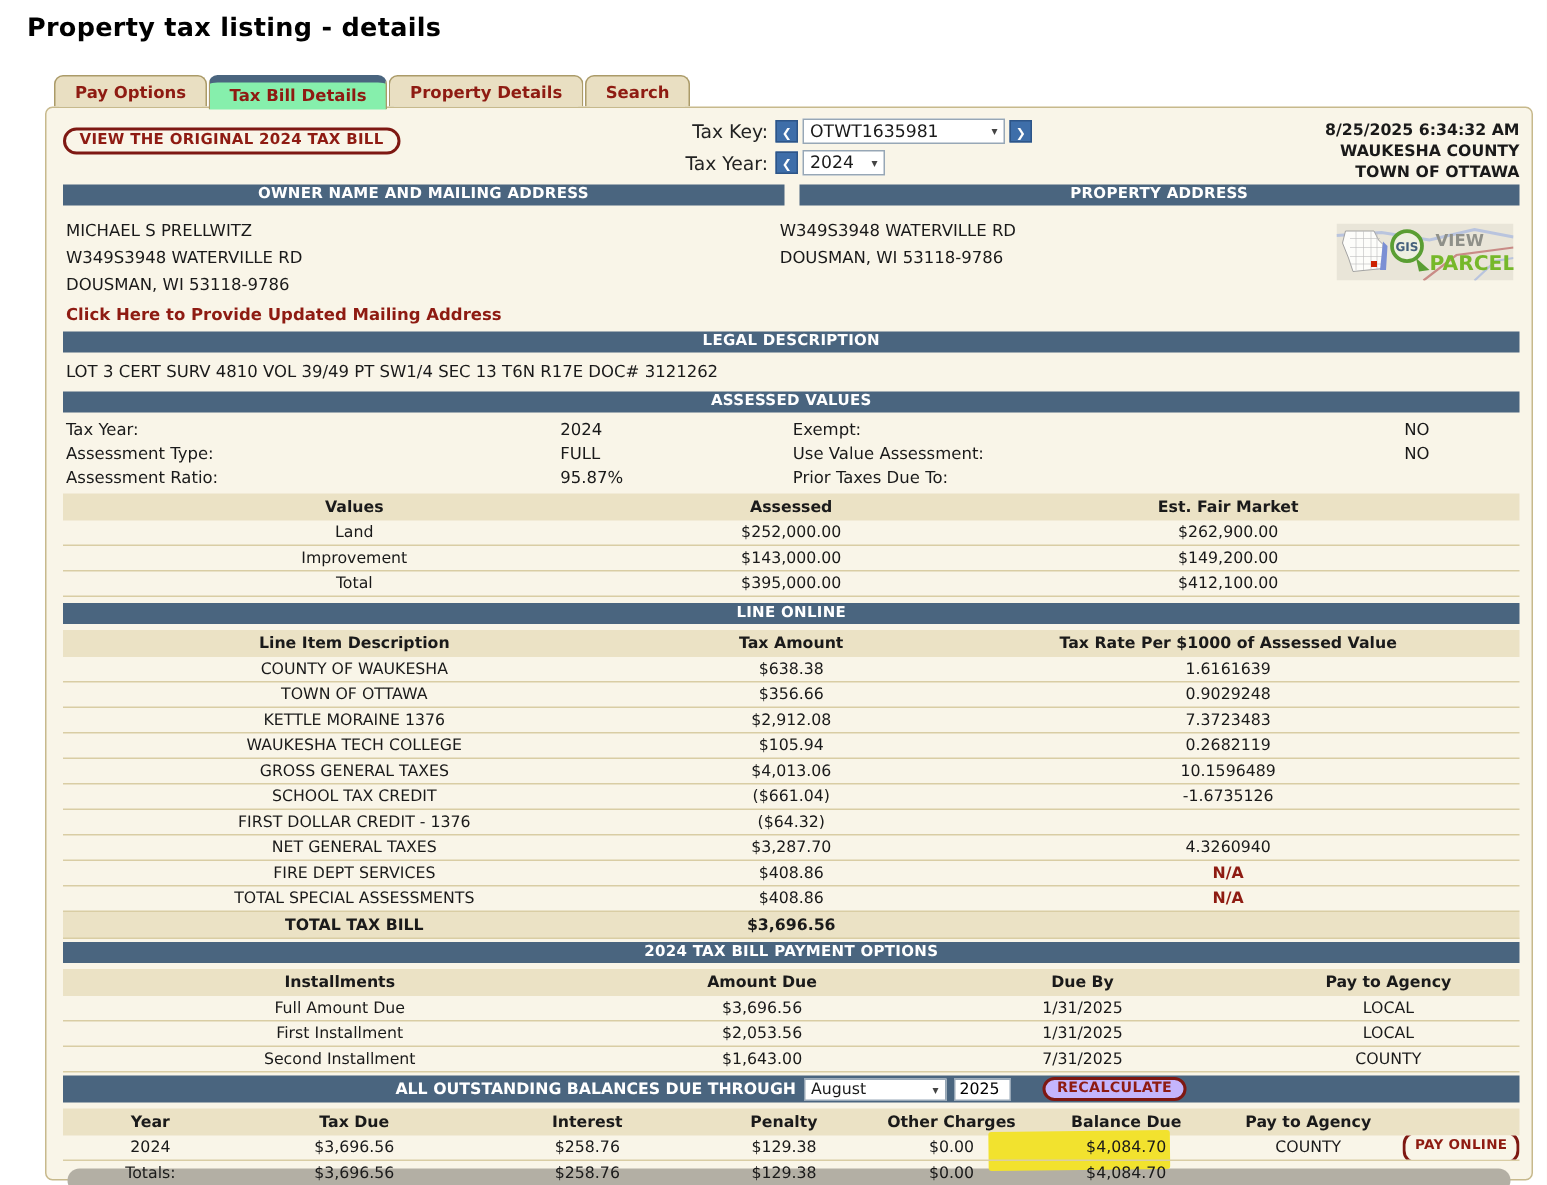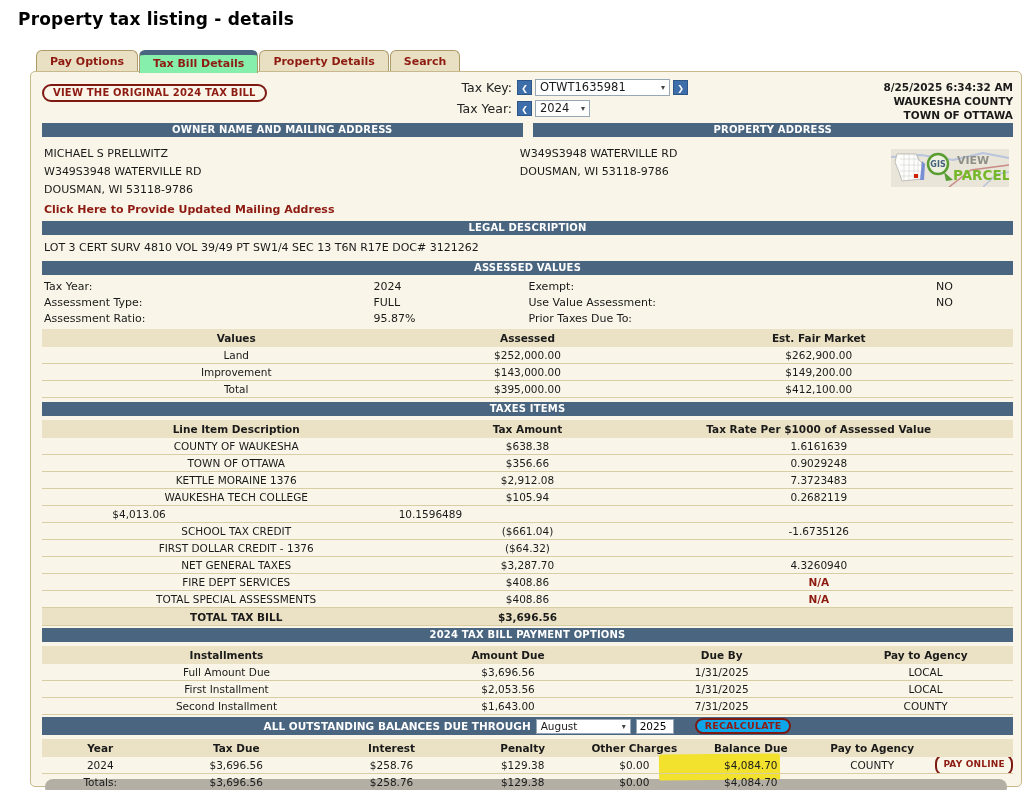--- a/index.html
+++ b/index.html
@@ -72,21 +72,21 @@
   .ot .c1 { width:12%; } .ot .c2 { width:16%; } .ot .c3 { width:16%; } .ot .c4 { width:11%; }
   .ot .c5 { width:12%; } .ot .c6 { width:12%; } .ot .c7 { width:13%; } .ot .c8 { width:8%; }
 
   
   .calc-bar { background:#4a657f; height:18px; margin:2px 0; display:flex; align-items:center;
               justify-content:center; gap:5px; }
   .calc-bar .lbl { color:#fff; font-weight:bold; font-size:10.5px; }
   .combo.month { width:95px; height:15px; font-size:10.5px; }
   .yr-input { width:38px; height:15px; border:1px solid #97a7b6; font-size:10.5px; padding:0 3px;
               font-family:inherit; background:#fff; }
-  .calc-bar .pill { background:#0ea5e9; font-size:9.5px; padding:0 8px 1px;margin-left:16px; }
+  .calc-bar .pill { background:#c4b5fd; font-size:9.5px; padding:0 8px 1px;margin-left:16px; }
 
   .out-wrap { position:relative; }
   .hl-mark { position:absolute; left:617px; top:15px; width:121px; height:26px; background:#f2e22e;
              z-index:1; transform:rotate(-0.6deg); border-radius:2px; }
   .out-wrap .t-row { z-index:2; }
   .out-wrap .t-head { z-index:0; }
   .btn-cell { display:flex; align-items:center; justify-content:center; }
   .btn-cell .pill { font-size:9px; padding:0 6px 1px; border-width:2px; background:#f9f5e8; }
   .gray-footer { position:absolute; left:14px; right:14px; top:707px; height:16px;
                  background:#b3afa4; border-radius:8px; }
@@ -221,21 +221,21 @@
       <div class="c2">$143,000.00</div>
       <div class="c3">$149,200.00</div>
     </div>
     <div class="t-row">
       <div class="c1">Total</div>
       <div class="c2">$395,000.00</div>
       <div class="c3">$412,100.00</div>
     </div>
   </div>
 
-  <div class="bar mt4">TAXES ITEMS</div>
+  <div class="bar mt4">LINE ONLINE</div>
   <div class="vt mt4">
     <div class="t-row t-head">
       <div class="c1">Line Item Description</div>
       <div class="c2">Tax Amount</div>
       <div class="c3">Tax Rate Per $1000 of Assessed Value</div>
     </div>
     <div class="t-row">
         <div class="c1">COUNTY OF WAUKESHA</div>
         <div class="c2">$638.38</div>
         <div class="c3">1.6161639</div>
@@ -249,20 +249,21 @@
         <div class="c1">KETTLE MORAINE 1376</div>
         <div class="c2">$2,912.08</div>
         <div class="c3">7.3723483</div>
       </div>
     <div class="t-row">
         <div class="c1">WAUKESHA TECH COLLEGE</div>
         <div class="c2">$105.94</div>
         <div class="c3">0.2682119</div>
       </div>
     <div class="t-row">
+        <div class="c1">GROSS GENERAL TAXES</div>
         <div class="c2">$4,013.06</div>
         <div class="c3">10.1596489</div>
       </div>
     <div class="t-row">
         <div class="c1">SCHOOL TAX CREDIT</div>
         <div class="c2">($661.04)</div>
         <div class="c3">-1.6735126</div>
       </div>
     <div class="t-row">
         <div class="c1">FIRST DOLLAR CREDIT - 1376</div>

